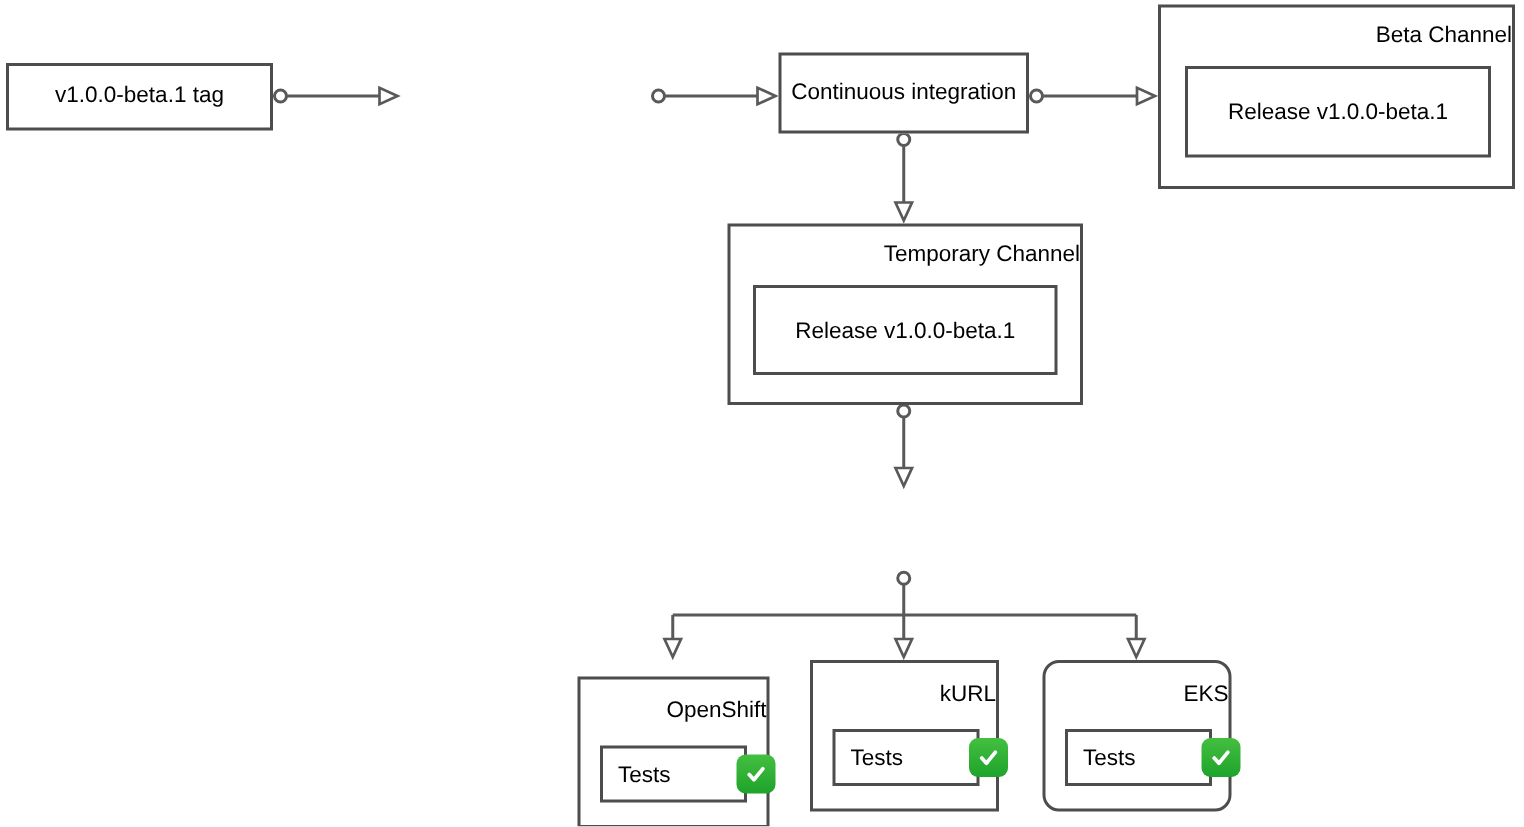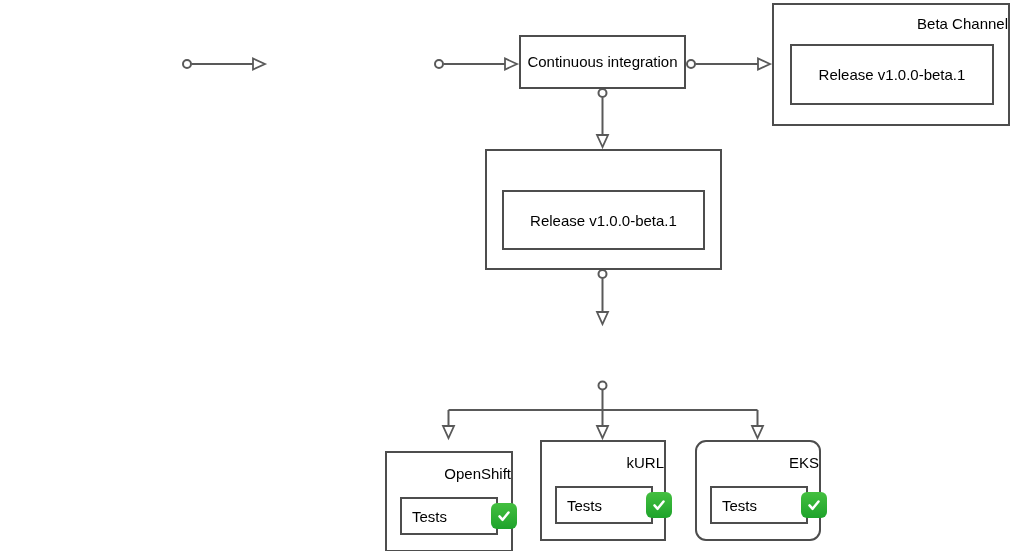--- a/index.html
+++ b/index.html
@@ -105,34 +105,38 @@
 
     <g>
       <circle class="edge-dot" cx="602.5" cy="385.5" r="4"></circle>
       <path class="edge-line" d="M602.5,390 L602.5,410 M448.5,410 L757.5,410 M448.5,410 L448.5,426 M602.5,410 L602.5,426 M757.5,410 L757.5,426"></path>
       <polygon class="edge-head" points="448.5,438 443,426 454,426"></polygon>
       <polygon class="edge-head" points="602.5,438 597,426 608,426"></polygon>
       <polygon class="edge-head" points="757.5,438 752,426 763,426"></polygon>
     </g>
   </svg>
 
+  <div class="node simple-node" style="left:4px;top:42px;width:178px;height:45px;">
+    <span>v1.0.0-beta.1 tag</span>
+  </div>
 
 
   <div class="node simple-node" style="left:519px;top:35px;width:167px;height:54px;">
     <span>Continuous integration</span>
   </div>
 
   <div class="node container-node" style="left:772px;top:3px;width:238px;height:123px;">
     <div class="container-title">Beta Channel</div>
     <div class="inner-box" style="left:16px;top:39px;width:204px;height:61px;">
       <span>Release v1.0.0-beta.1</span>
     </div>
   </div>
 
   <div class="node container-node" style="left:485px;top:149px;width:237px;height:121px;">
+    <div class="container-title">Temporary Channel</div>
     <div class="inner-box" style="left:15px;top:39px;width:203px;height:60px;">
       <span>Release v1.0.0-beta.1</span>
     </div>
   </div>
 
 
   <div class="node container-node cluster-node" style="left:385px;top:440px;width:128px;height:101px;margin-top:11px;">
     <div class="container-title">OpenShift</div>
     <div class="inner-box tests-box" style="left:13px;top:44px;width:98px;height:38px;">
       <span>Tests</span>

